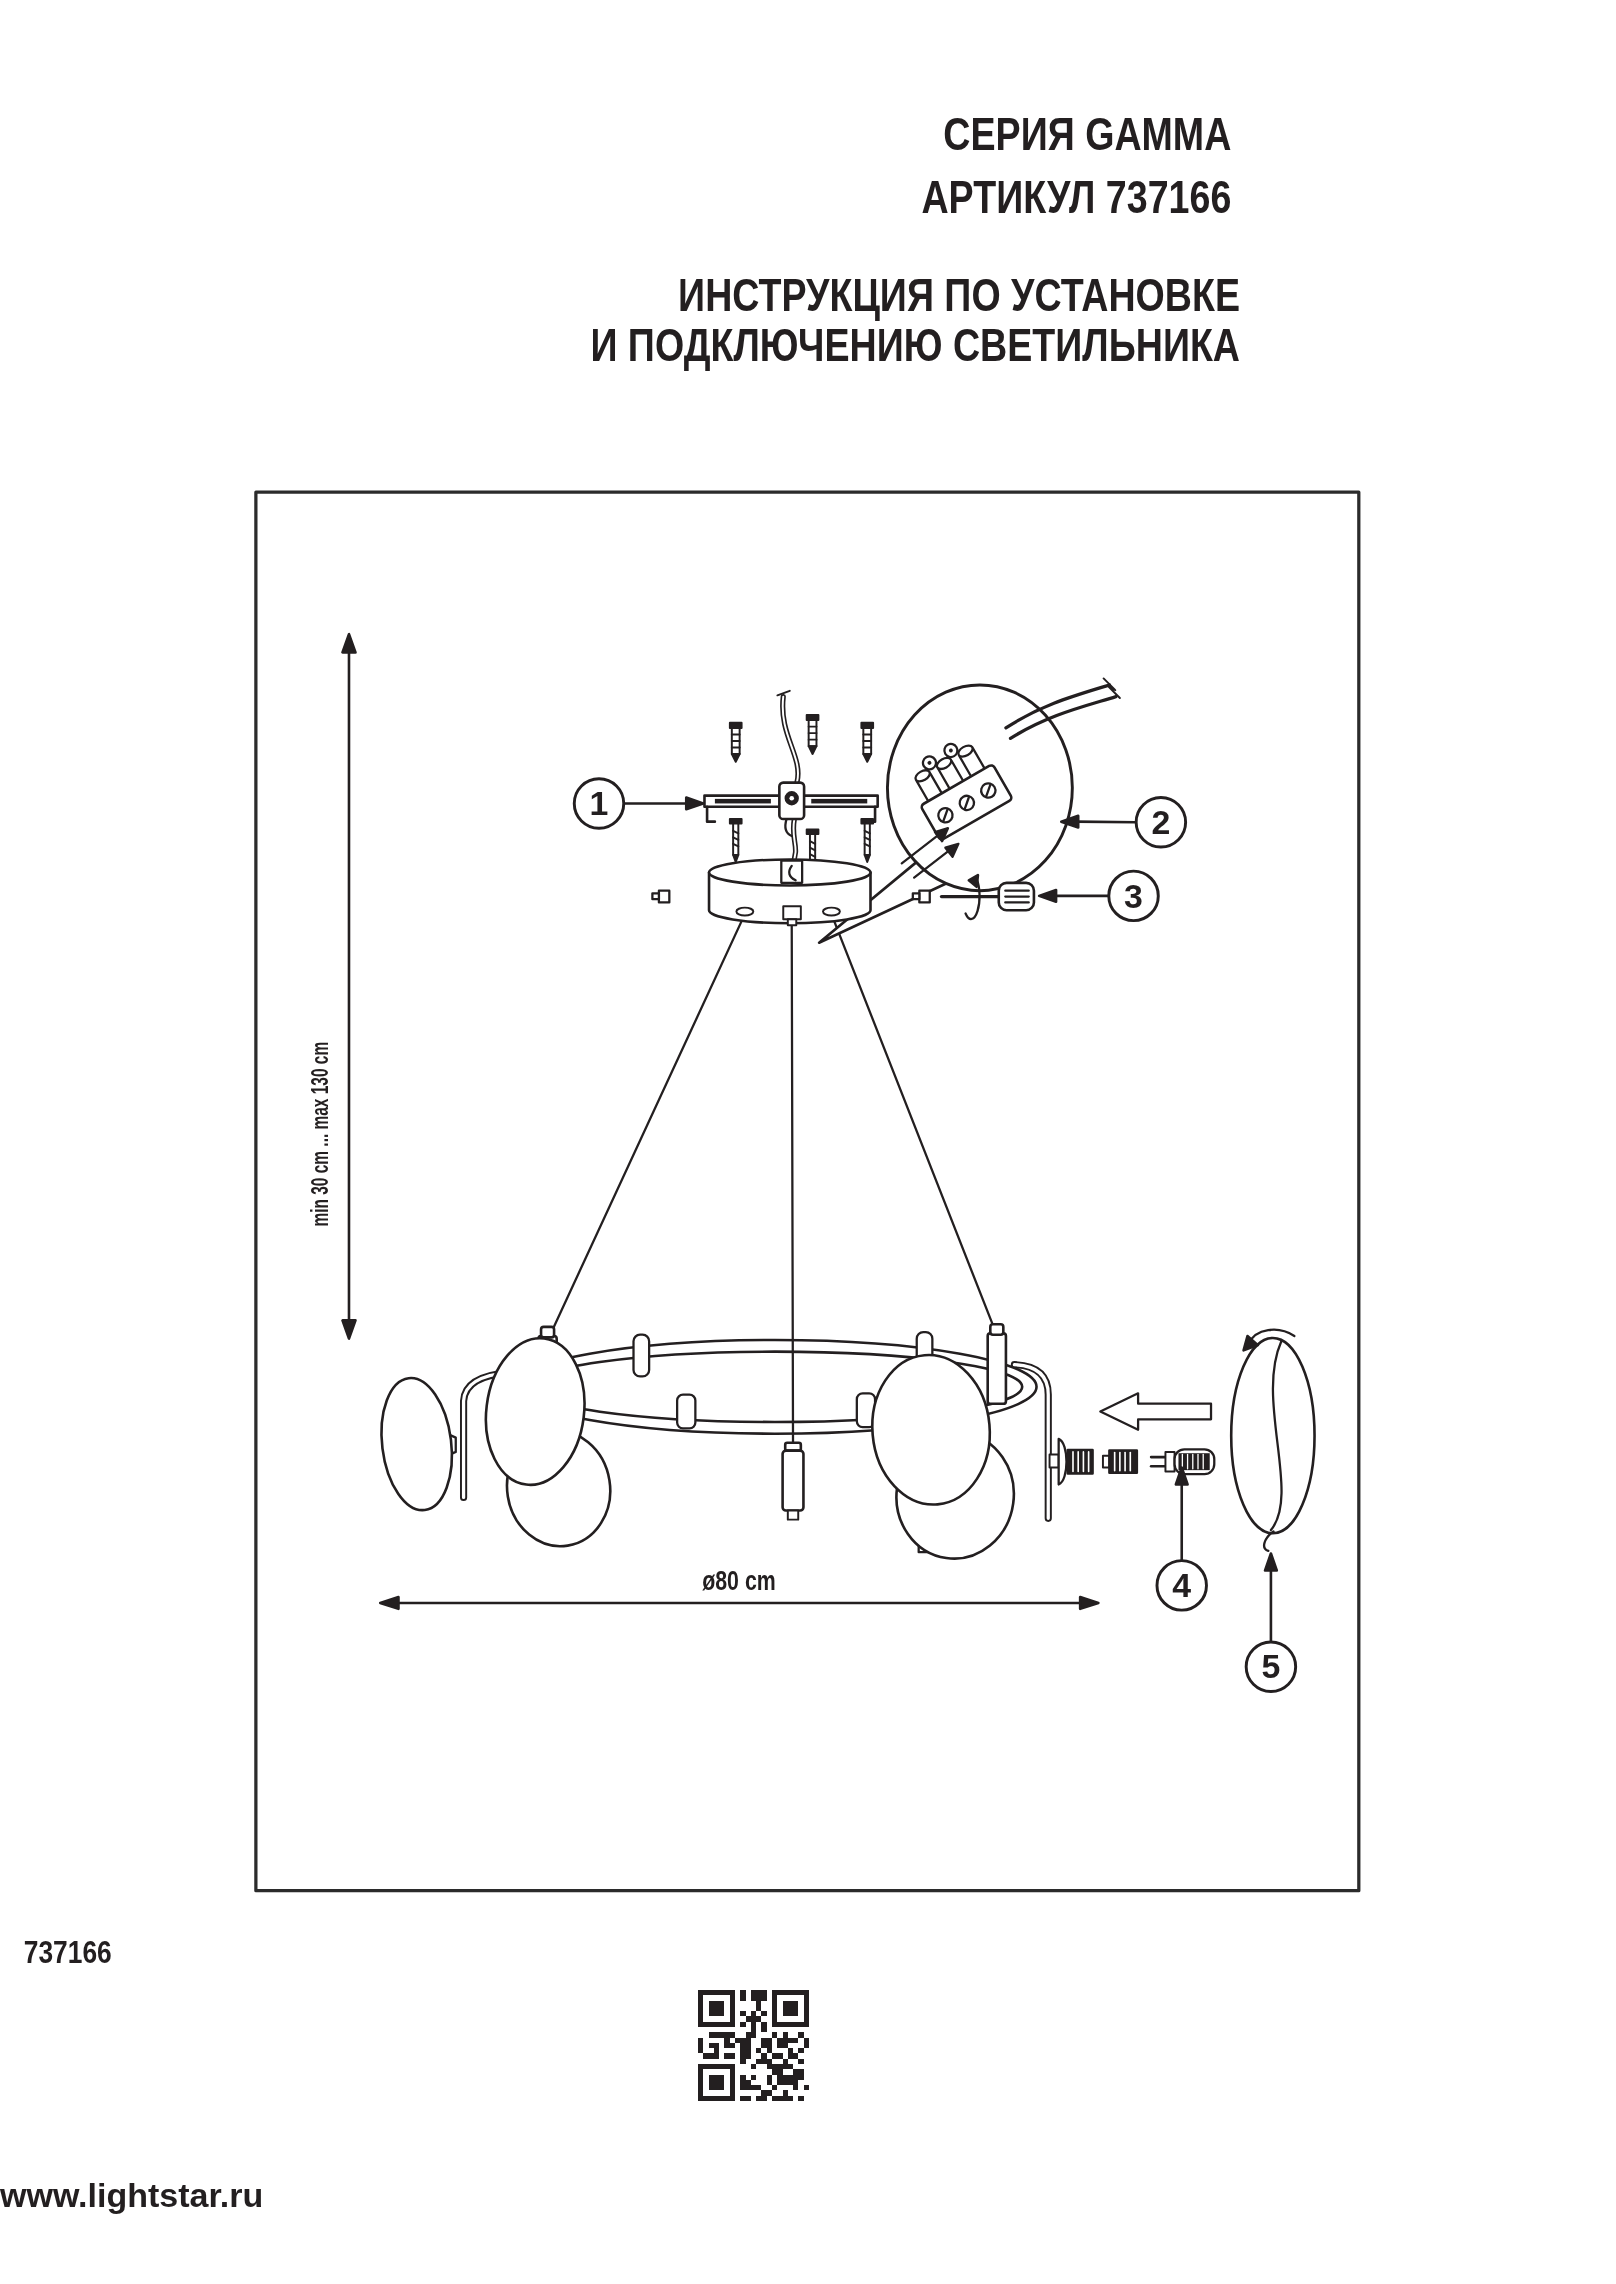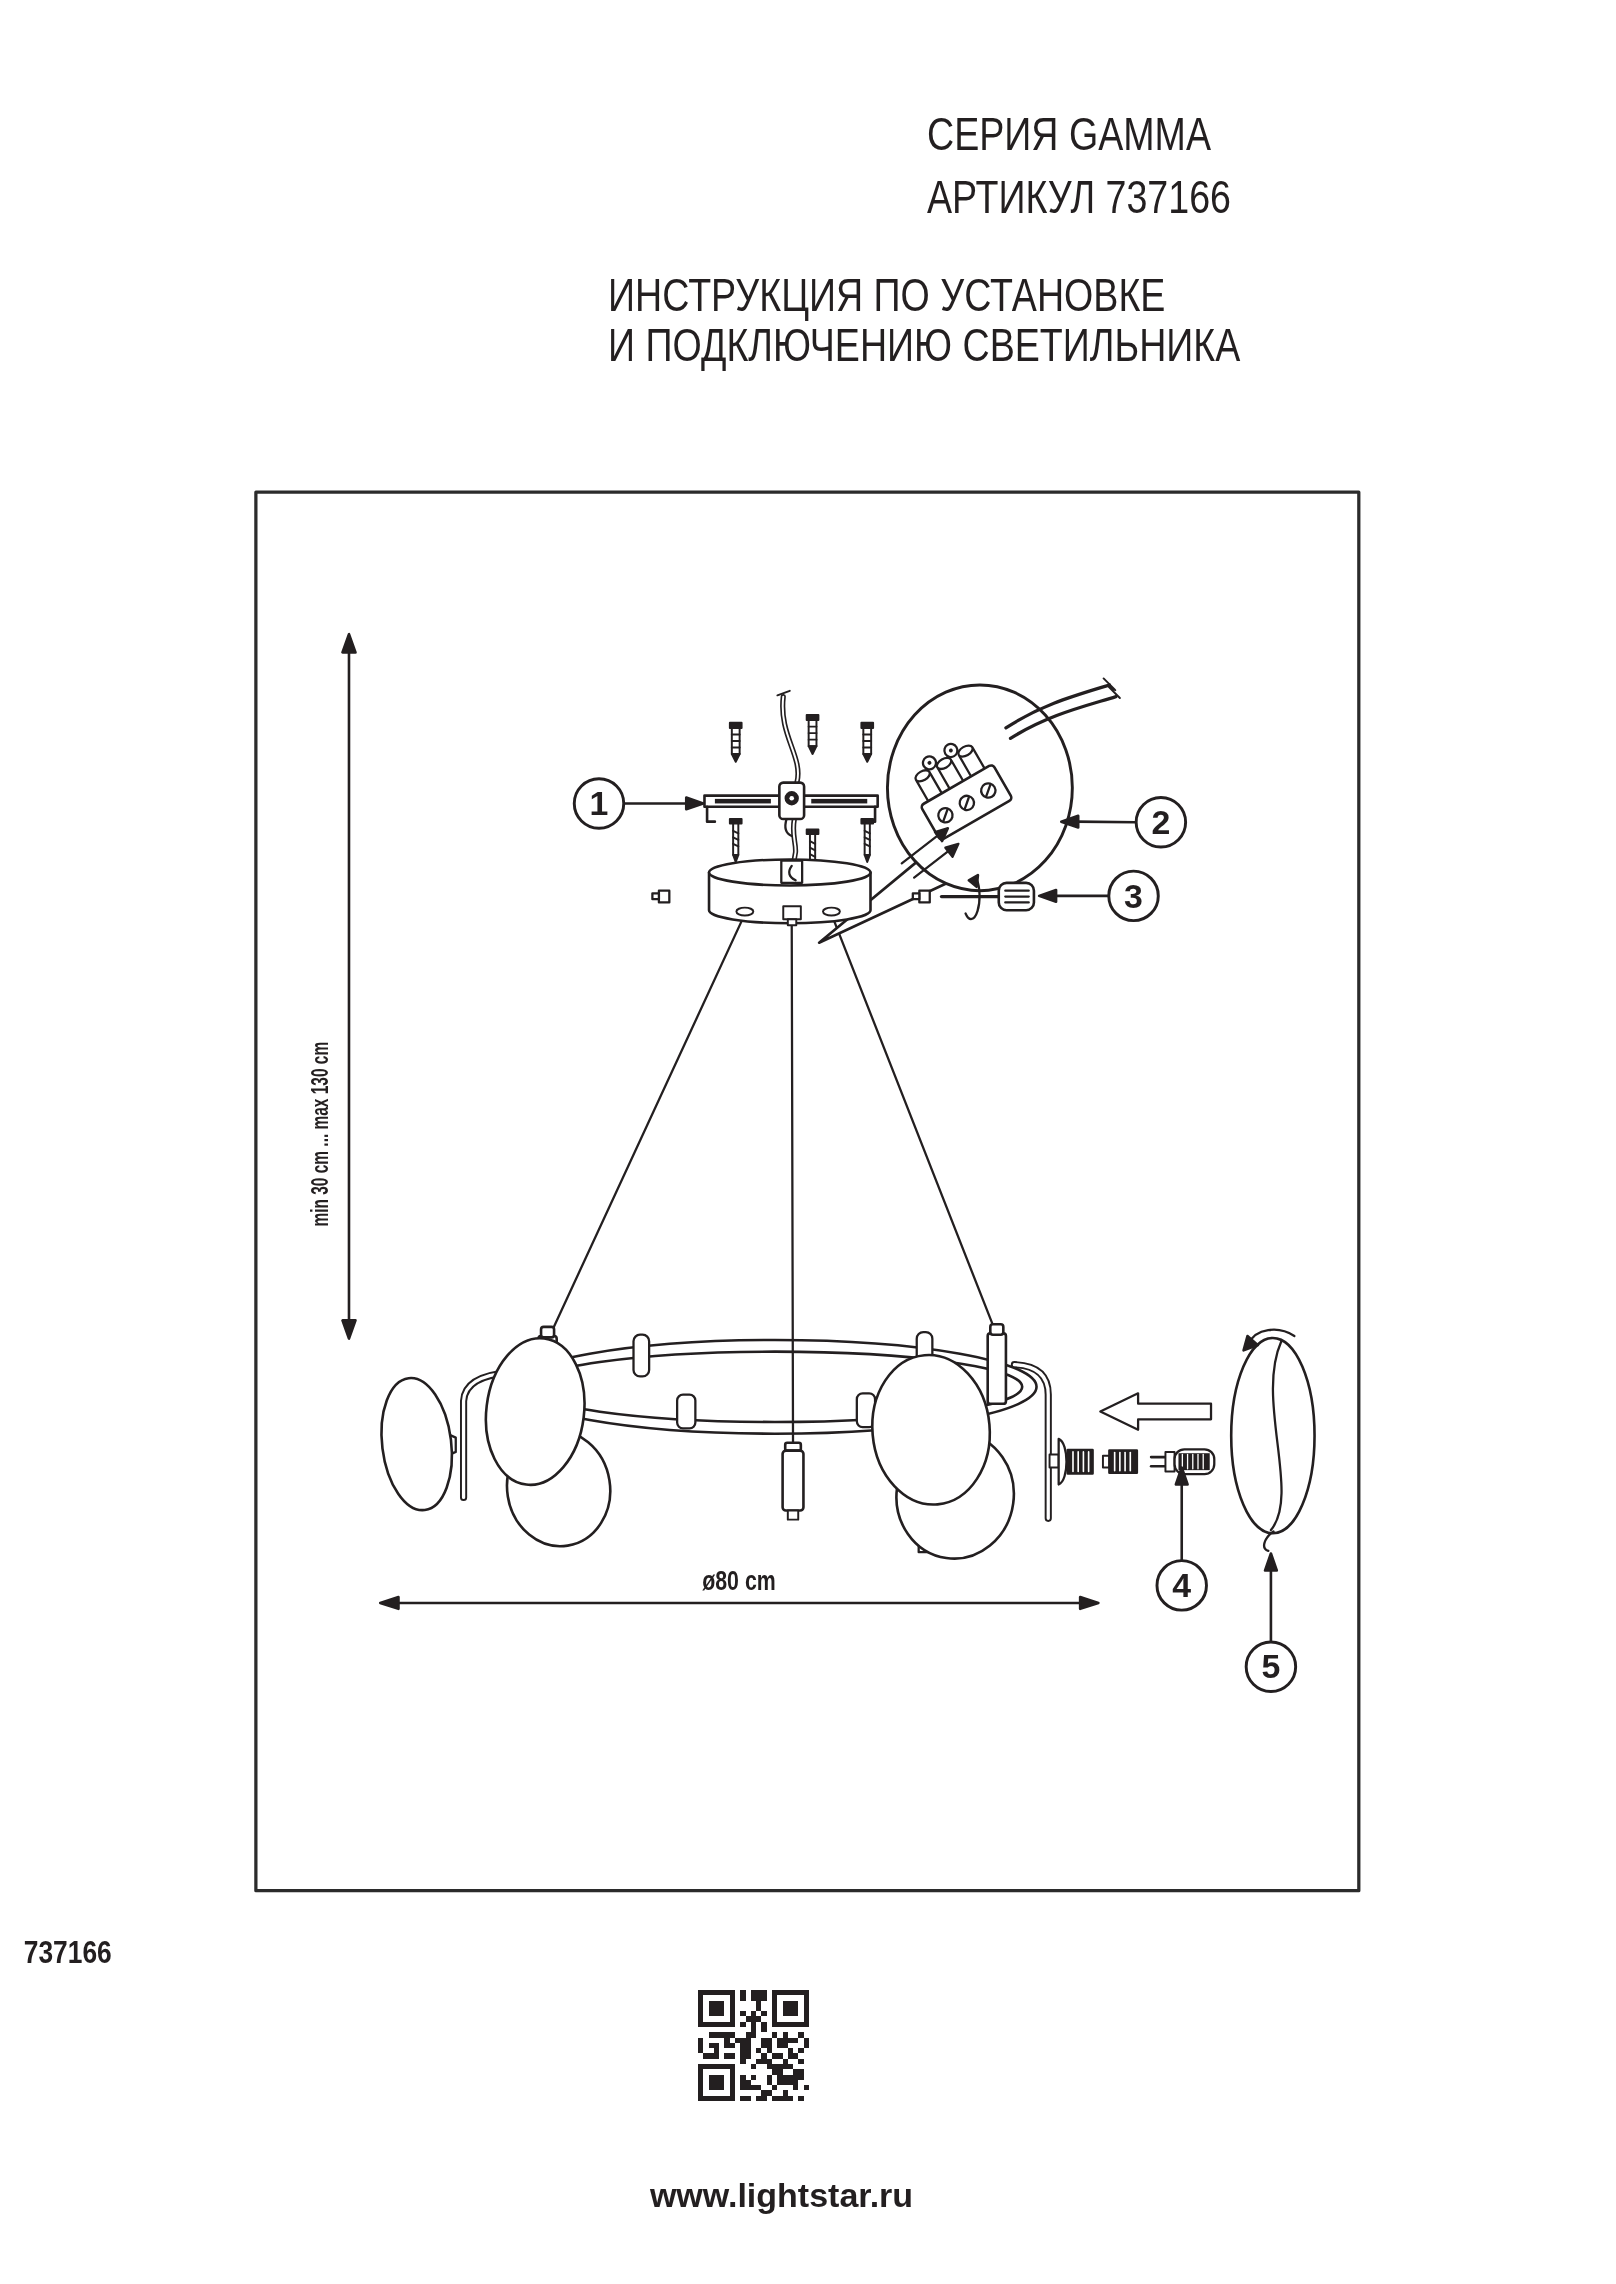--- a/index.html
+++ b/index.html
@@ -11,32 +11,32 @@
             align-items:center;padding-top:29px;}
   .logo-word{font-family:"Liberation Serif", serif;font-weight:bold;font-size:82px;
              line-height:62px;display:block;white-space:nowrap;}
   .logo-word.w1{transform:scaleX(.60);}
   .logo-word.w2{transform:scaleX(.70);}
   .logo-group{font-size:26px;font-weight:normal;letter-spacing:15.6px;margin-top:13px;
               margin-right:-15.6px;line-height:26px;}
   .logo-flag{width:156px;height:11px;margin-top:15.6px;border:2px solid #1d1d1b;display:flex;}
   .logo-flag div{flex:1;height:100%;}
   
-  .hdr{position:absolute;text-align:left;font-weight:normal;white-space:nowrap;}
+  .hdr{position:absolute;text-align:right;font-weight:bold;white-space:nowrap;}
   .hdr .ln{display:block;transform:scaleX(.80);transform-origin:right center;}
   .hdr-top{right:385px;top:102px;font-size:47px;line-height:63px;}
   .hdr-title{right:376px;top:270px;font-size:47px;line-height:50px;}
   
   .fig{position:absolute;left:0;top:0;width:1616px;height:2284px;}
   
   .foot-article{position:absolute;left:16px;top:1935px;width:1507px;text-align:left;
                 font-size:31px;font-weight:bold;}
   .foot-article span{display:inline-block;transform:scaleX(.85);}
   .qr-wrap{position:absolute;left:698px;top:1990px;width:111px;height:111px;}
-  .foot-url{position:absolute;left:0;top:2176px;width:1563px;text-align:center;
+  .foot-url{position:absolute;left:0;top:2176px;width:1563px;text-align:left;
             font-size:34px;font-weight:bold;}
 </style>
 </head>
 <body>
 
 <div class="page">
 
 
   <div class="hdr hdr-top">
     <span class="ln">СЕРИЯ GAMMA</span>

